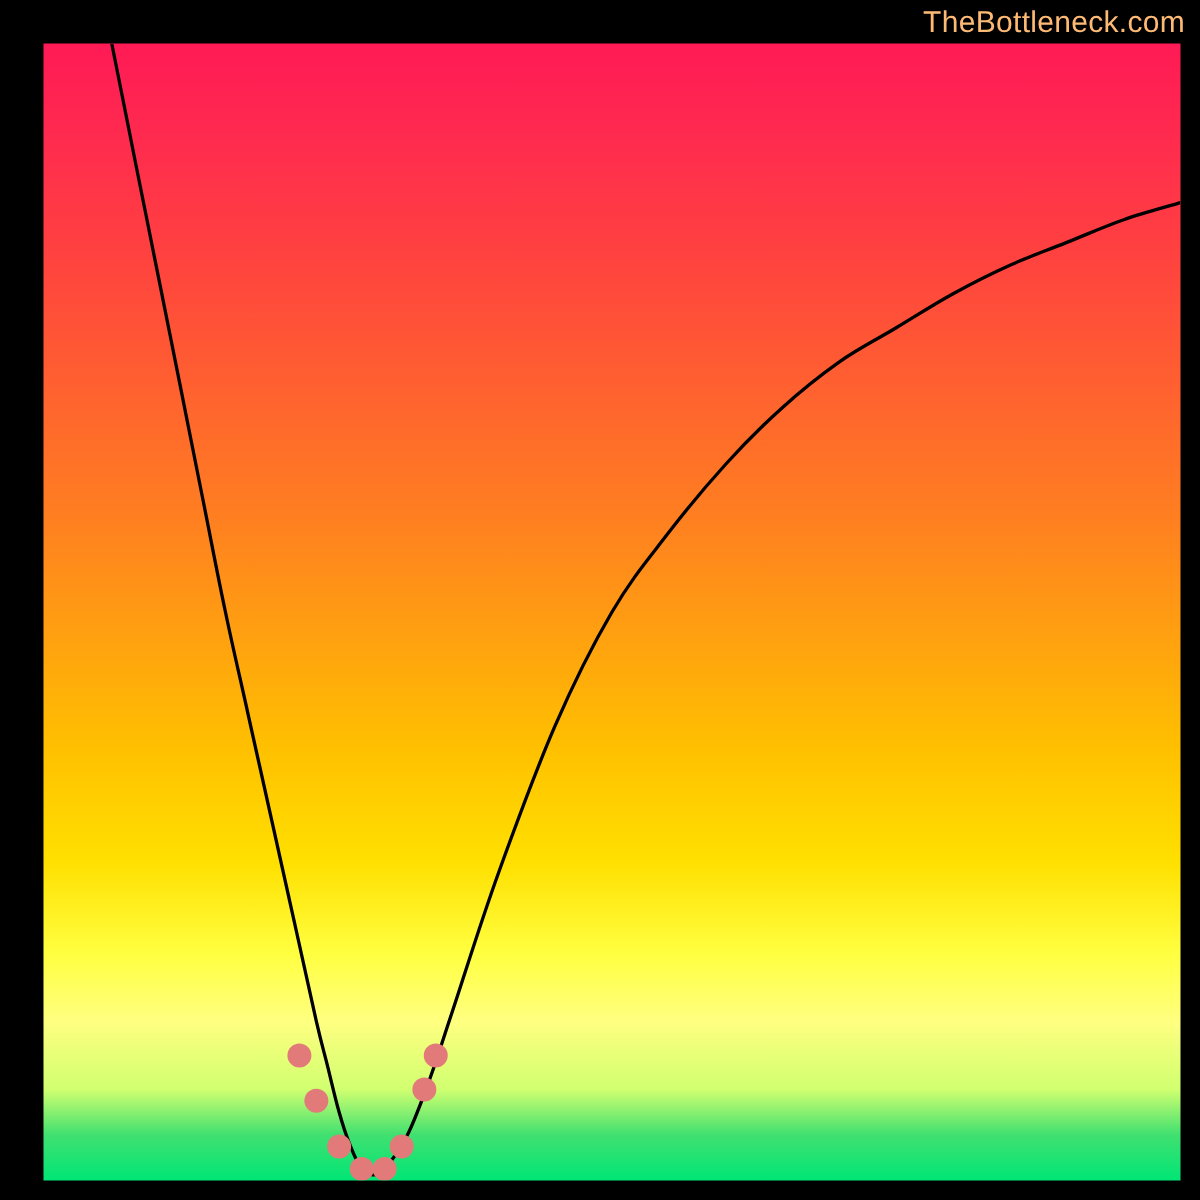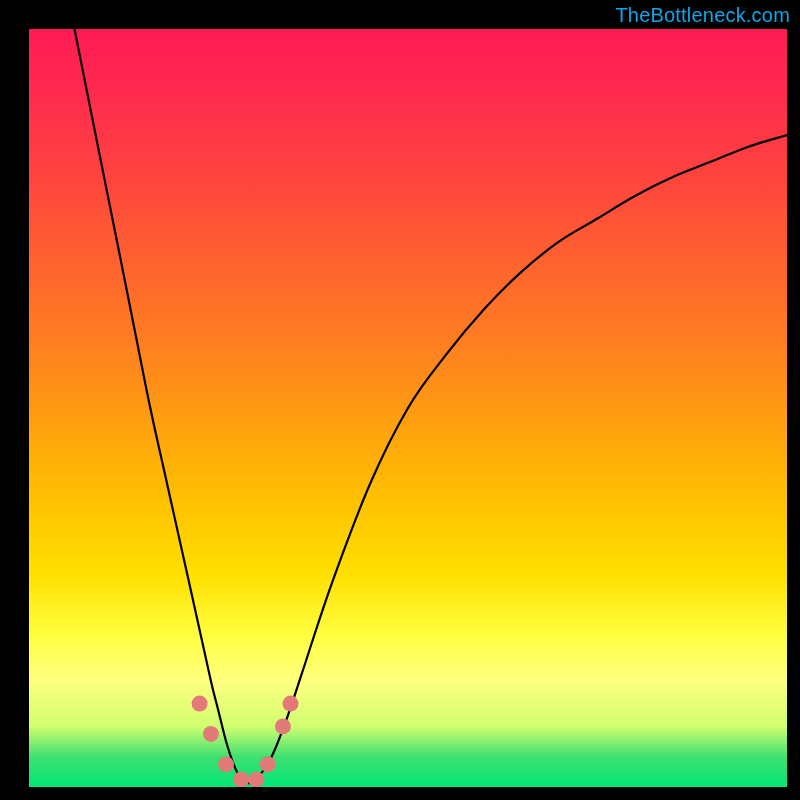--- a/index.html
+++ b/index.html
@@ -46,21 +46,21 @@
     left: 0;
     top: 0;
     width: 758px;
     height: 758px;
   }
   .attribution {
     position: absolute;
     top: 4px;
     right: 10px;
     font-size: 20px;
-    color: #0ea5e9;
+    color: #fdba74;
     letter-spacing: 0.2px;
     font-weight: 500;
   }
 </style>
 </head>
 <body>
 
 <div class="outer">
   <div class="attribution">TheBottleneck.com</div>
   <div class="plot-area">

